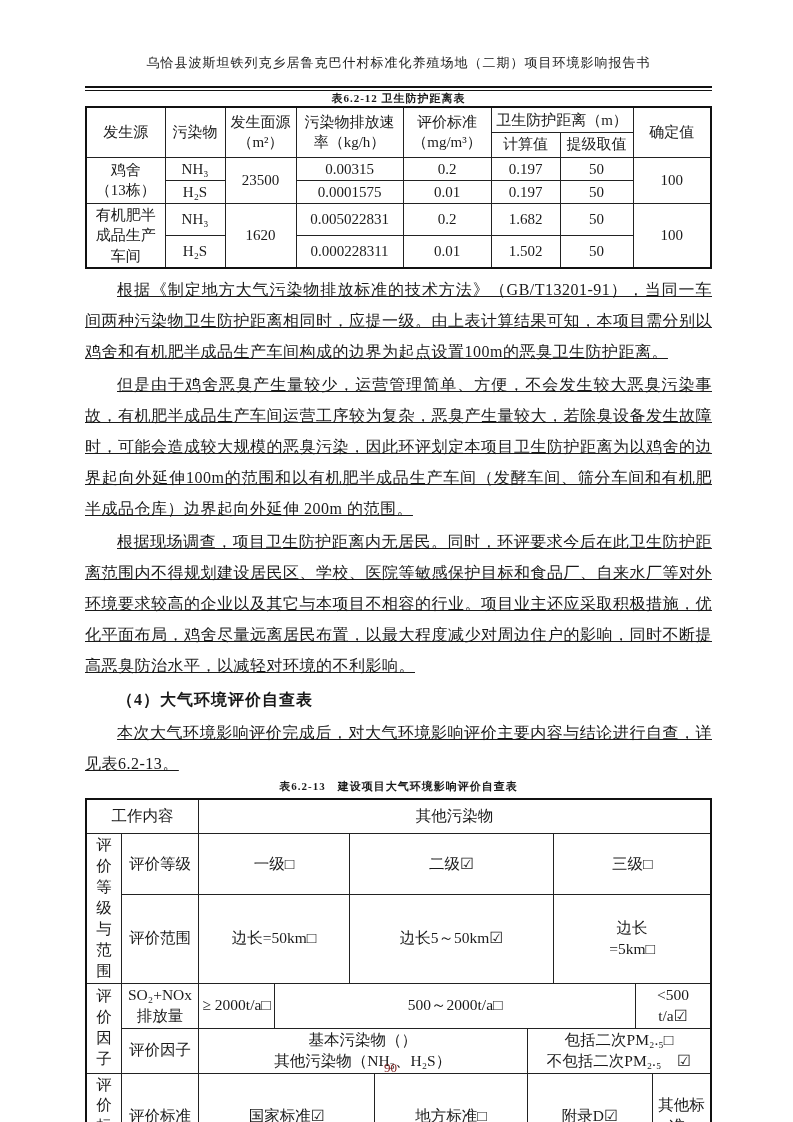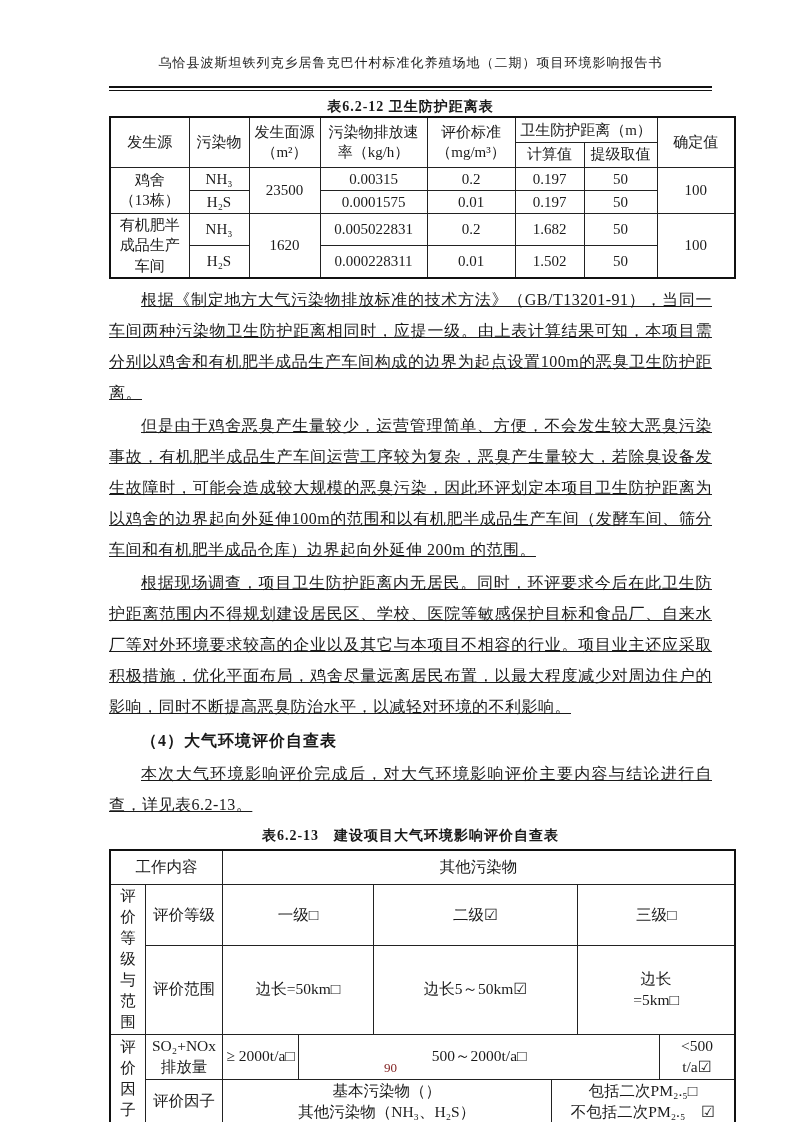--- a/index.html
+++ b/index.html
@@ -6,38 +6,37 @@
   html, body { background: #ffffff; }
   body {
     width: 793px; height: 1122px;
     font-family: "Liberation Serif", "DejaVu Serif", serif;
     color: #1a1a1a;
     position: relative;
     overflow: hidden;
   }
   .page {
     position: absolute; inset: 0;
-    padding: 54px 81px 0 109px;
+    padding: 54px 81px 0 85px;
   }
   .doc-header {
     text-align: center;
     font-size: 13px;
     letter-spacing: 1px;
     color: #222;
   }
   .double-rule {
     margin-top: 14px;
     height: 5px;
     border-top: 2px solid #111;
     border-bottom: 1px solid #111;
   }
   .table-title {
-    margin-top: 7px;
-    text-align: center;
-    font-size: 14px;
+    text-align: center;
+    font-size: 11px;
     font-weight: bold;
     letter-spacing: 1px;
   }
   table {
     border-collapse: collapse;
     table-layout: fixed;
     width: 627px;
   }
   th, td {
     border: 1px solid #222;

